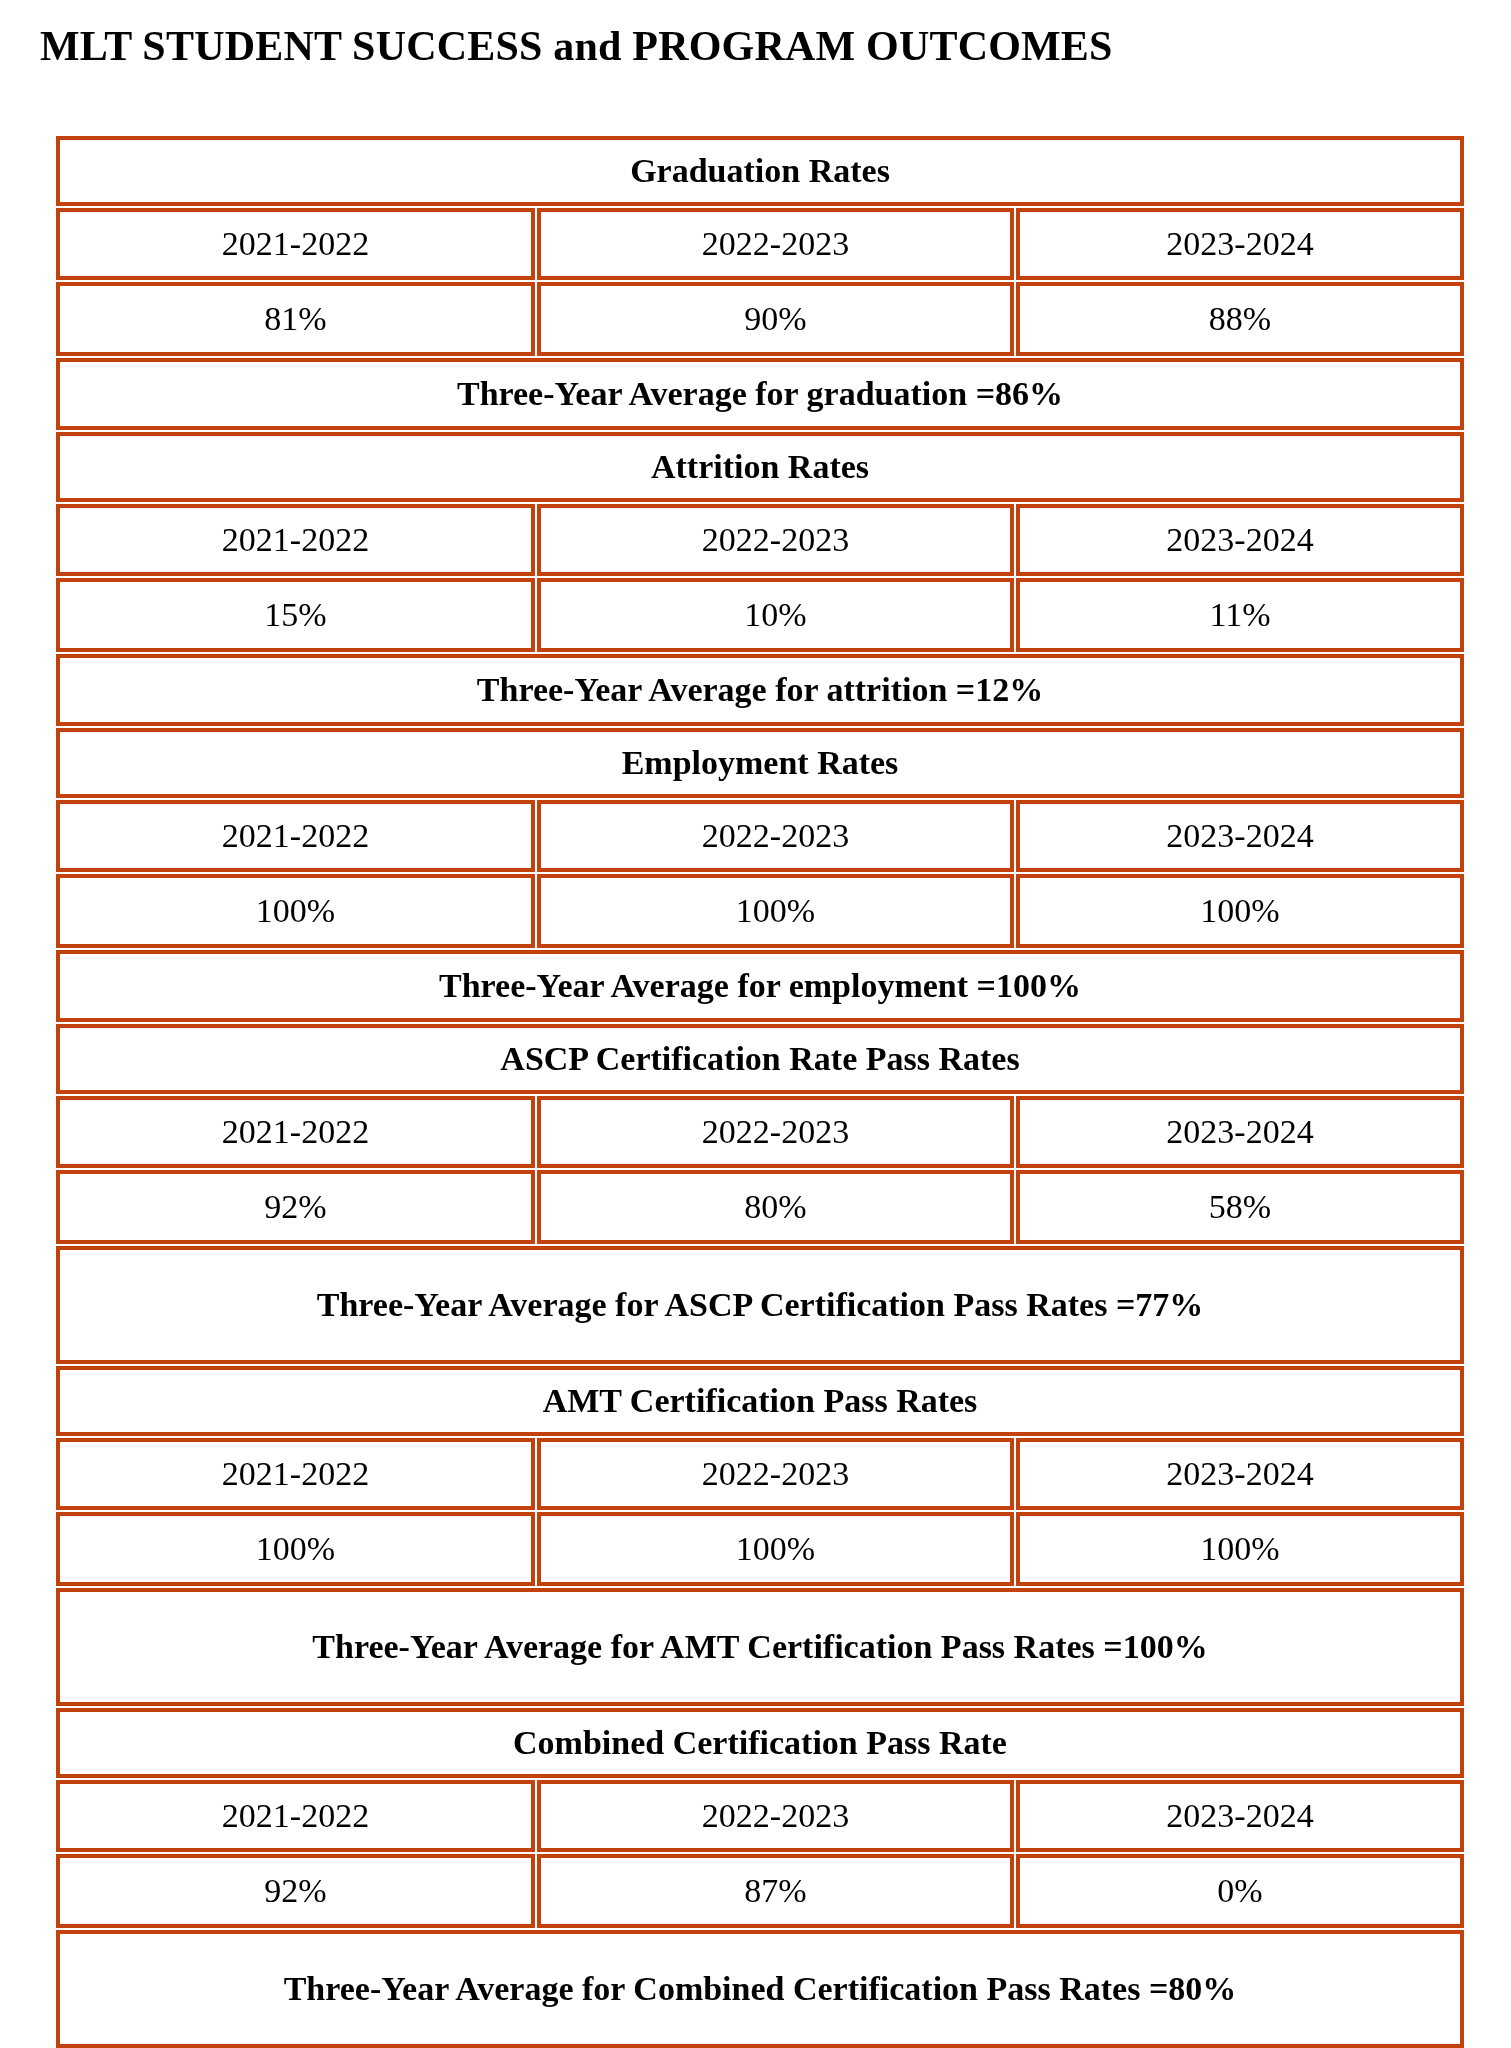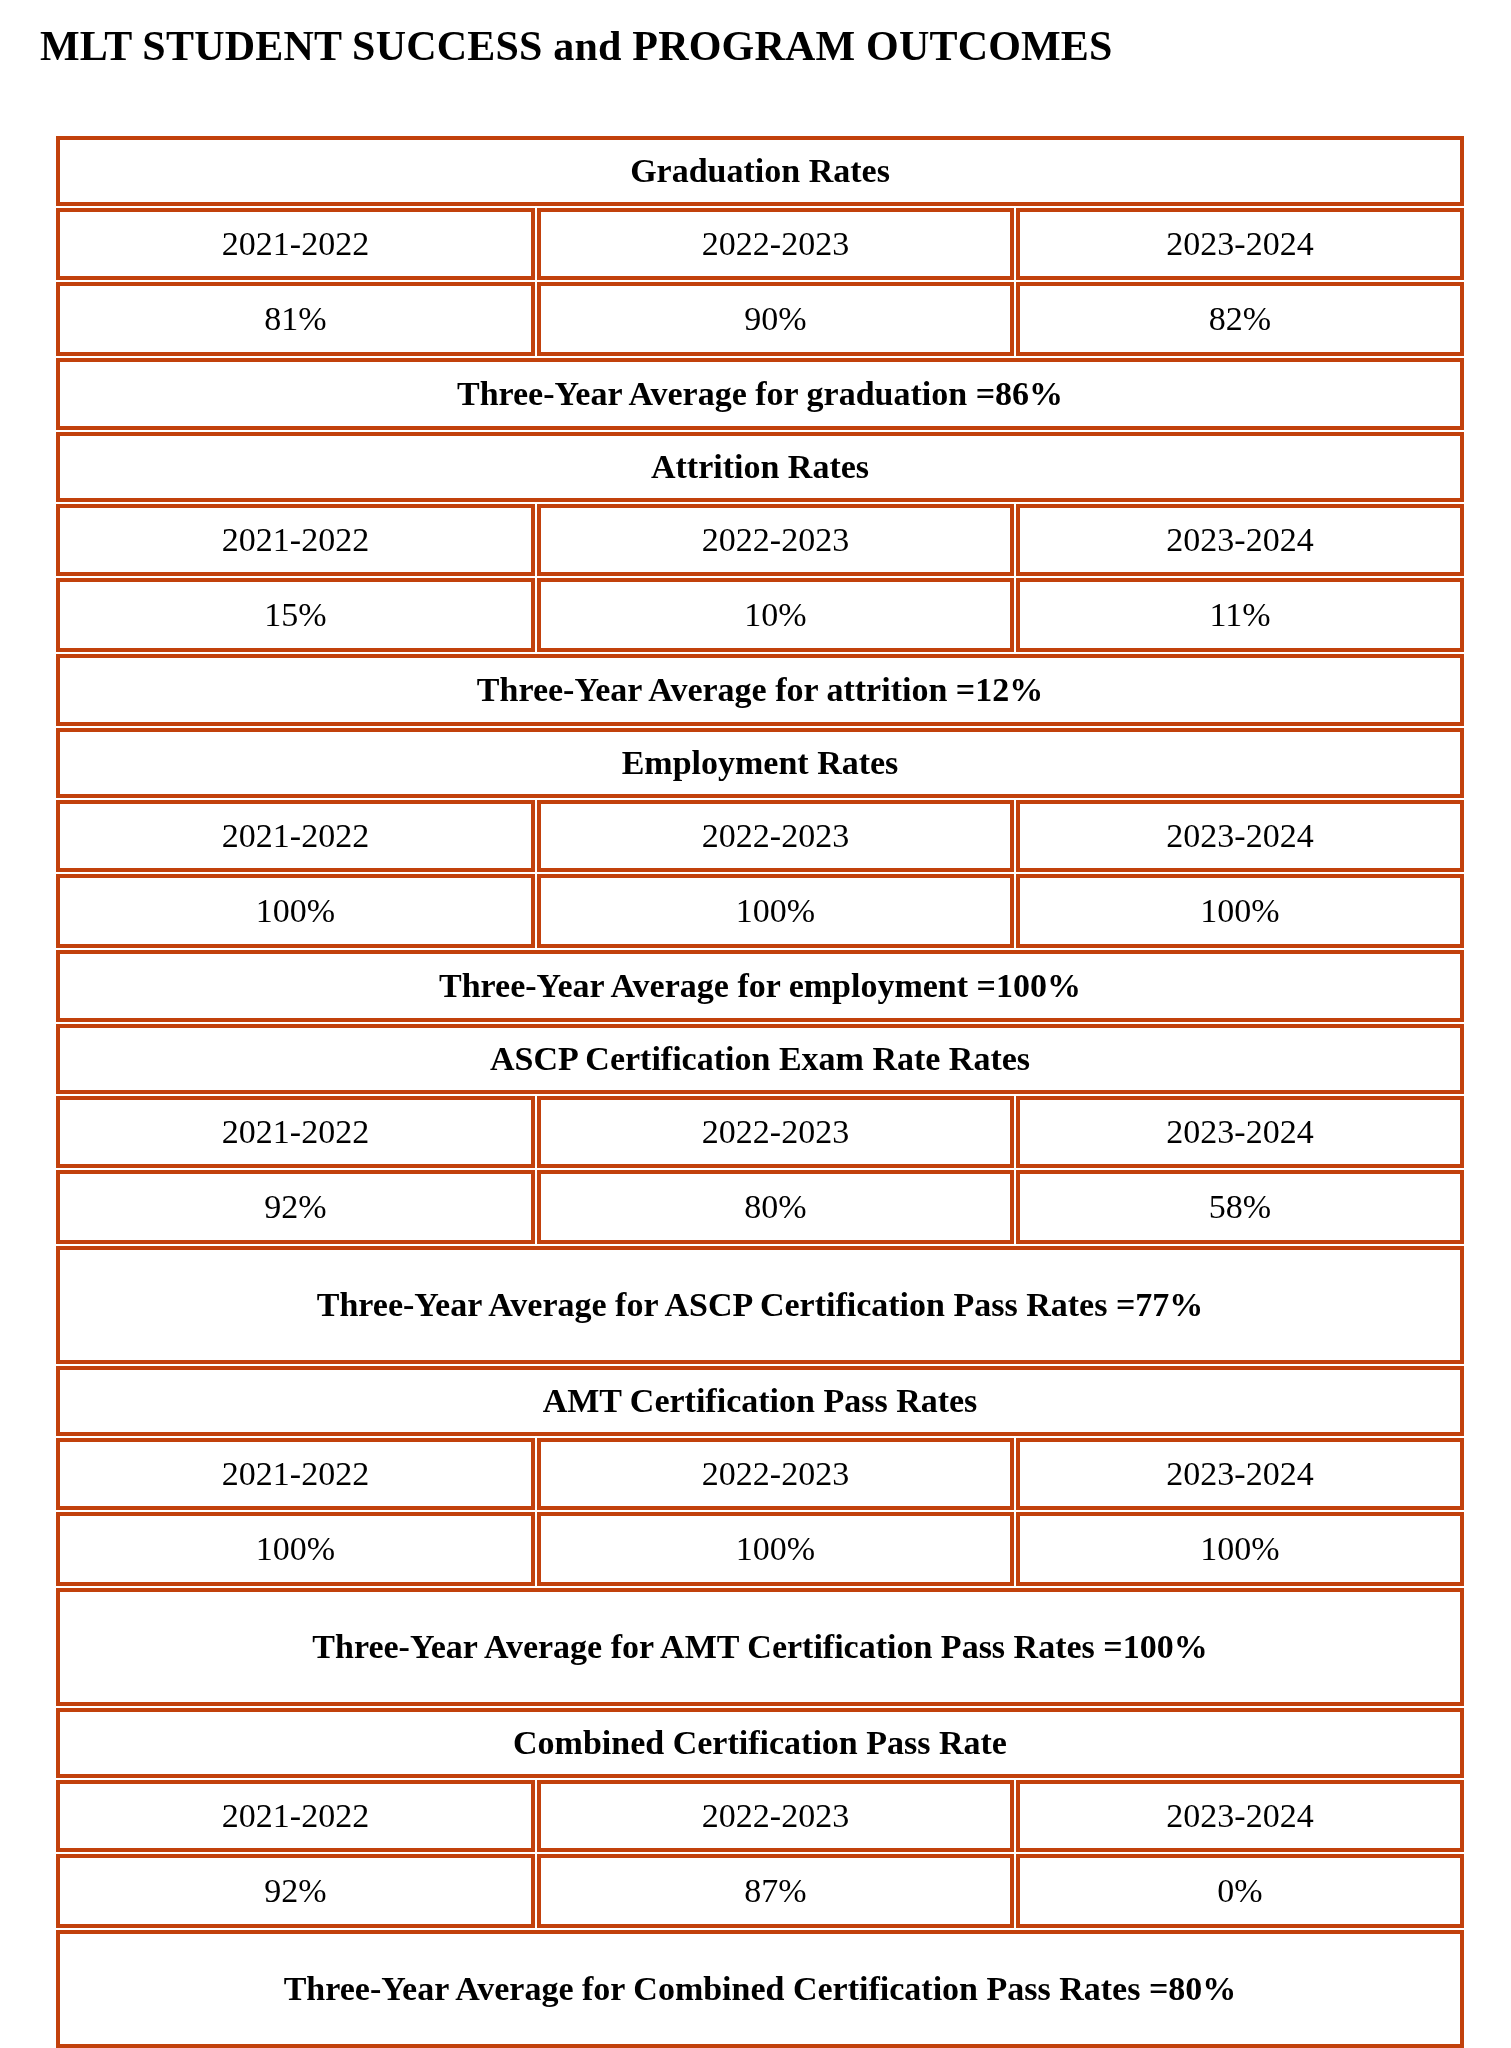--- a/index.html
+++ b/index.html
@@ -68,21 +68,21 @@
         <td colspan="3" class="hd">Graduation Rates</td>
       </tr>
       <tr>
         <td class="yr">2021-2022</td>
         <td class="yr">2022-2023</td>
         <td class="yr">2023-2024</td>
       </tr>
       <tr>
         <td class="val">81%</td>
         <td class="val">90%</td>
-        <td class="val">82%</td>
+        <td class="val">88%</td>
       </tr>
       <tr>
         <td colspan="3" class="avg">Three-Year Average for graduation =86%</td>
       </tr>
 
       <tr>
         <td colspan="3" class="hd">Attrition Rates</td>
       </tr>
       <tr>
         <td class="yr">2021-2022</td>
@@ -109,21 +109,21 @@
       <tr>
         <td class="val">100%</td>
         <td class="val">100%</td>
         <td class="val">100%</td>
       </tr>
       <tr>
         <td colspan="3" class="avg">Three-Year Average for employment =100%</td>
       </tr>
 
       <tr>
-        <td colspan="3" class="hd">ASCP Certification Exam Rate Rates</td>
+        <td colspan="3" class="hd">ASCP Certification Rate Pass Rates</td>
       </tr>
       <tr>
         <td class="yr">2021-2022</td>
         <td class="yr">2022-2023</td>
         <td class="yr">2023-2024</td>
       </tr>
       <tr>
         <td class="val">92%</td>
         <td class="val">80%</td>
         <td class="val">58%</td>

